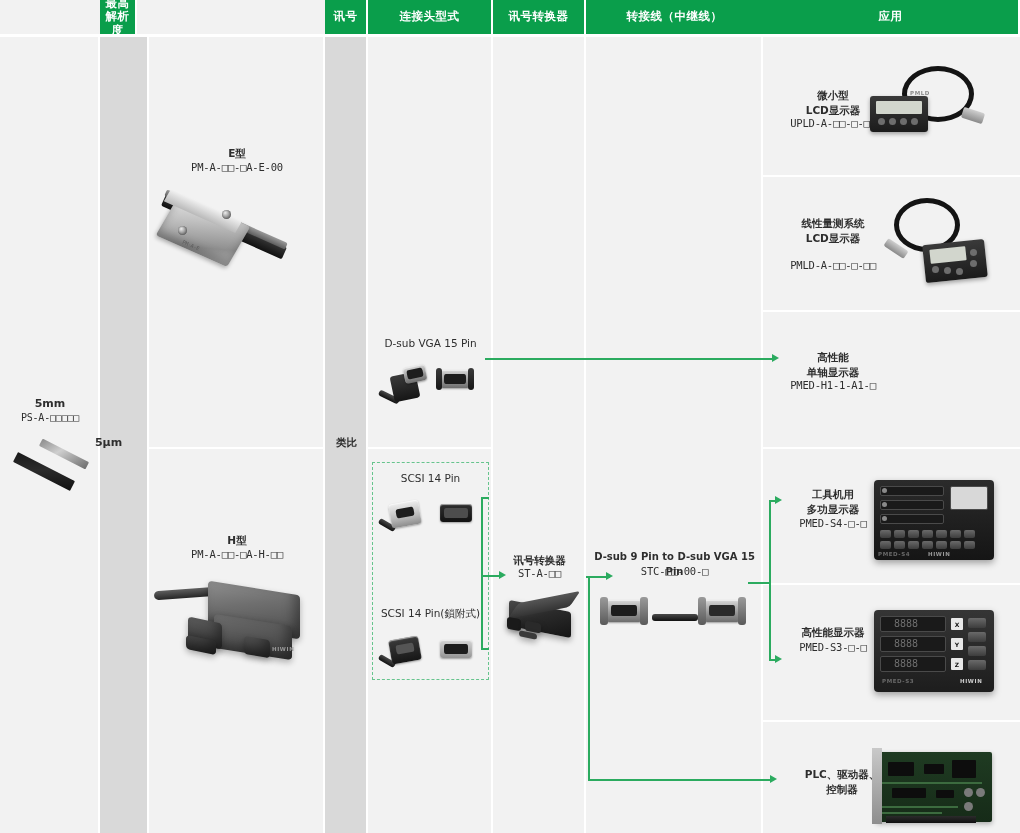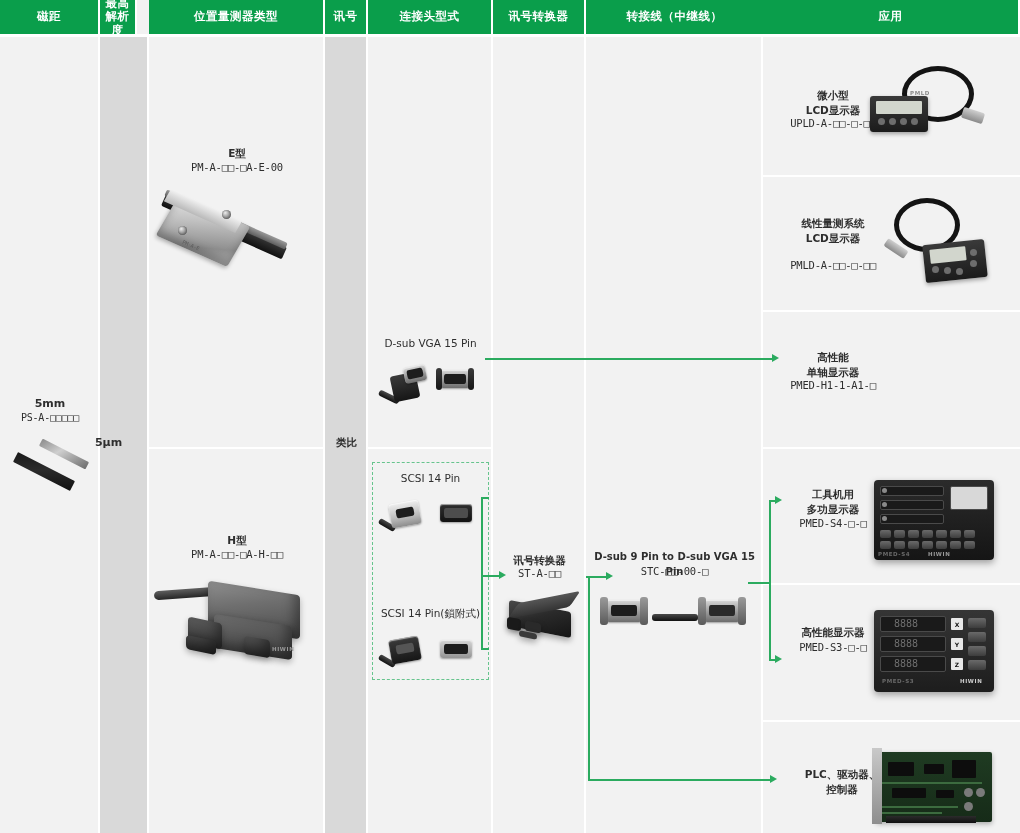--- a/index.html
+++ b/index.html
@@ -151,24 +151,22 @@
   .pcb-cap { position:absolute; background:#7a7a7a; border-radius:50%; }
   .pcb-brk { position:absolute; background: linear-gradient(180deg,#c9c9c9,#8e8e8e); }
   .pcb-trace { position:absolute; background:#3c6b3f; }
 </style>
 </head>
 <body>
 
 <div class="sheet">
 
   <div class="hdr">
-    <div class="hcell" style="left:0;width:100px;">磁距</div>
     <div class="hcell" style="left:100px;width:37px;">最高
 解析度</div>
-    <div class="hcell" style="left:149px;width:176px;">位置量测器类型</div>
     <div class="hcell" style="left:325px;width:43px;">讯号</div>
     <div class="hcell" style="left:368px;width:125px;">连接头型式</div>
     <div class="hcell" style="left:493px;width:93px;">讯号转换器</div>
     <div class="hcell" style="left:763px;width:257px;">应用</div>
     <div class="hcell" style="left:586px;width:177px;">转接线（中继线）</div>
   </div>
   <div class="hdr-rule"></div>
 
   <div class="col col-pitch" style="left:0;width:100px;"></div>
   <div class="col col-res" style="left:100px;width:49px;"></div>

